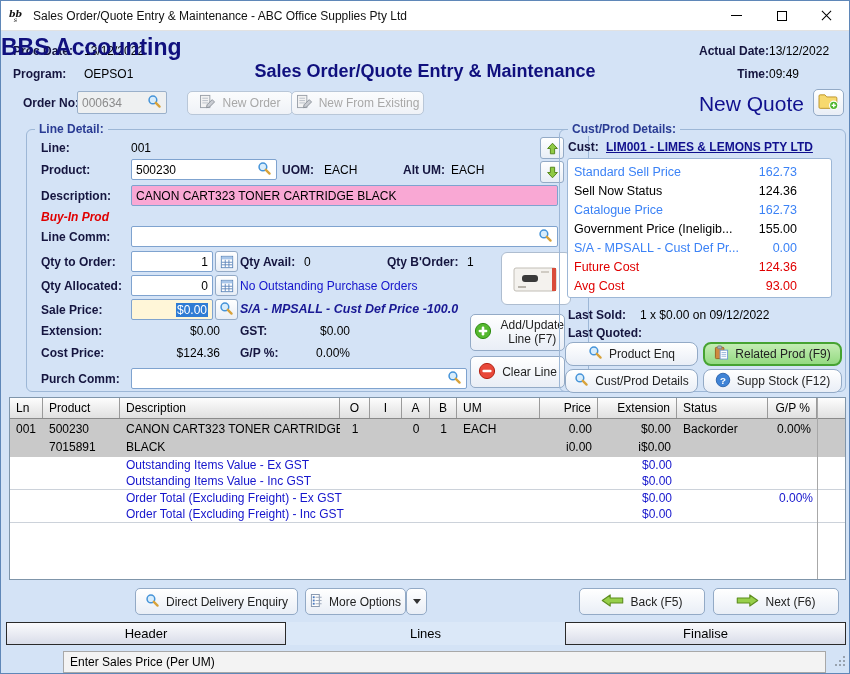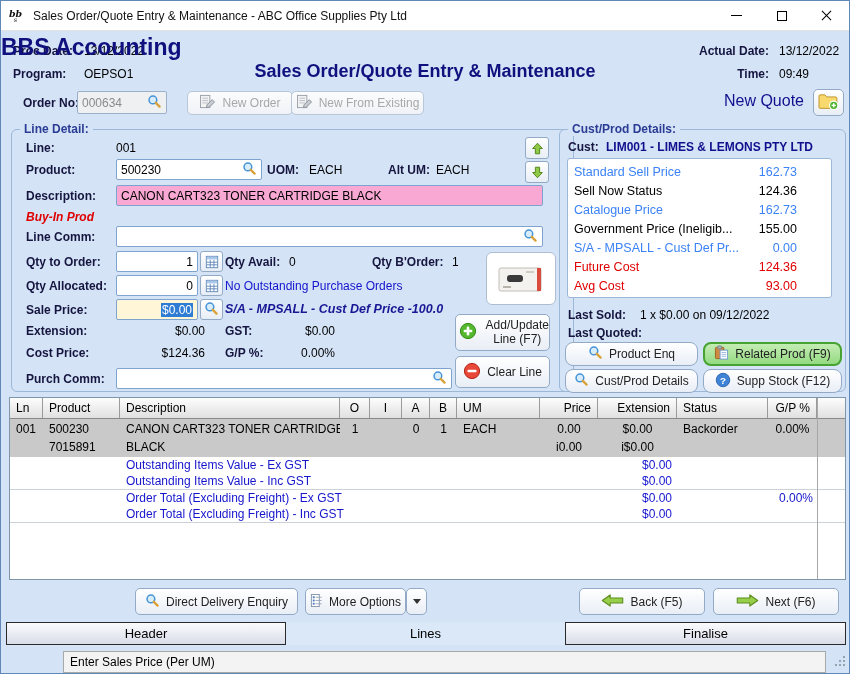--- a/index.html
+++ b/index.html
@@ -12,36 +12,36 @@
 .win-btn{width:45px;height:100%;display:flex;align-items:center;justify-content:center;cursor:default}
 .glyph-min{width:11px;height:1px;background:#000}
 .glyph-max{width:10px;height:10px;border:1px solid #000}
 
 .lbl{font-weight:bold;color:#15153f}
 .p-procdate{position:absolute;left:12px;top:43px}
 .p-program{position:absolute;left:12px;top:66px}
 .p-procdate .lbl,.p-program .lbl{display:inline-block;width:71px}
 .p-actualdate{position:absolute;left:688px;top:43px}
 .p-time{position:absolute;left:688px;top:66px}
-.p-actualdate .lbl,.p-time .lbl{display:inline-block;width:80px;text-align:right;margin-right:10px}
+.p-actualdate .lbl,.p-time .lbl{display:inline-block;width:80px;text-align:right;}
 .center-title{position:absolute;left:0;right:0;top:33px;text-align:left;font-size:23px;font-weight:bold;color:#10107e}
 .center-sub{position:absolute;left:0;right:0;top:60px;text-align:center;font-size:18px;font-weight:bold;color:#10107e}
 
 .p-orderno-lbl{position:absolute;left:22px;top:95px;font-weight:bold;color:#15153f}
 .input{background:#fff;border:1px solid #7fa3cf;border-radius:2px;display:flex;align-items:center;padding:0 4px;height:21px;font-size:12px}
 .order-input{position:absolute;left:76px;top:90px;width:90px;height:23px;background:#eef0f1;border:1px solid #9ab0ca;color:#8b8b8b}
 .btn{display:flex;align-items:center;justify-content:center;gap:6px;background:linear-gradient(#ffffff,#e9eef6);border:1px solid #93aac6;border-radius:5px;font-size:12px;color:#222;cursor:default}
 .btn.disabled{color:#a8a8a8;border-color:#b9c7d8;background:linear-gradient(#fbfcfd,#eff2f7)}
 .p-neworder{position:absolute;left:186px;top:90px;width:106px;height:24px}
 .p-newfrom{position:absolute;left:290px;top:90px;width:133px;height:24px}
-.p-newquote-lbl{position:absolute;right:45px;top:91px;font-size:16px;color:#10108e}
+.p-newquote-lbl{position:absolute;right:45px;top:91px;font-size:21px;color:#10108e}
 .p-newquote-btn{position:absolute;left:812px;top:88px;width:31px;height:27px}
 
 .group{position:absolute;border:1px solid #9db7d6;border-radius:6px}
-.g-line{left:10px;top:128px;width:563px;height:263px}
+.g-line{left:25px;top:128px;width:563px;height:263px}
 .g-cust{left:558px;top:128px;width:287px;height:263px}
 .group-title{position:absolute;top:-8px;left:8px;background:#d4e3f6;padding:0 4px;font-weight:bold;color:#2a3c94;font-size:12px}
 .group .lbl{position:absolute;font-weight:bold;color:#15153f}
 .group .val{position:absolute}
 
 .ld-line-lbl{left:14px;top:11px}.ld-line-val{left:104px;top:11px}
 .ld-prod-lbl{left:14px;top:33px}
 .ld-prod-input{position:absolute;left:104px;top:29px;width:146px}
 .ld-uom-lbl{left:255px;top:33px}.ld-uom-val{left:297px;top:33px}
 .ld-altum-lbl{left:376px;top:33px}.ld-altum-val{left:424px;top:33px}
@@ -72,41 +72,41 @@
 .ld-purch-lbl{left:14px;top:242px}
 .ld-purch-input{position:absolute;left:104px;top:238px;width:336px}
 .ld-up{left:513px;top:7px;width:24px;height:22px}
 .ld-down{left:513px;top:31px;width:24px;height:22px}
 .ld-img-btn{position:absolute;left:474px;top:122px;width:70px;height:53px;background:#fff;border:1px solid #aebdd0;border-radius:6px;display:flex;align-items:center;justify-content:center}
 .ld-add-btn{position:absolute;left:443px;top:184px;width:95px;height:37px}
 .ld-add-btn span{width:64px;text-align:center;line-height:1.15}
 .ld-clear-btn{position:absolute;left:443px;top:226px;width:95px;height:32px}
 
 .cp-cust-lbl{left:8px;top:10px}
-.cp-cust-link{position:absolute;left:46px;top:10px;color:#10108e;font-weight:bold;cursor:pointer}
+.cp-cust-link{position:absolute;left:46px;top:10px;color:#10108e;font-weight:bold;text-decoration:underline;cursor:pointer}
 .cp-box{position:absolute;left:7px;top:28px;width:265px;height:140px;background:#fff;border:1px solid #9db7d6;border-radius:3px;padding-top:3px;overflow:hidden}
 .cp-row{display:flex;height:19px;align-items:center;padding:0 34px 0 6px;font-size:12.5px}
 .cp-row .cp-l{flex:1;overflow:hidden;white-space:nowrap}
 .cp-row .cp-v{text-align:right}
 [data-color="blue"]{color:#3b82f6}
 [data-color="black"]{color:#000}
 [data-color="red"]{color:#e00000}
 .cp-lastsold-lbl{left:8px;top:178px}.cp-lastsold-val{left:80px;top:178px}
 .cp-lastquoted-lbl{left:8px;top:196px}
 .cp-b1{position:absolute;left:5px;top:212px;width:133px;height:24px;border-radius:8px}
 .cp-b2{position:absolute;left:143px;top:212px;width:139px;height:24px;border-radius:8px;background:linear-gradient(#c4edb4,#94da82);border:2px solid #46a332}
 .cp-b3{position:absolute;left:5px;top:239px;width:133px;height:24px;border-radius:8px}
 .cp-b4{position:absolute;left:143px;top:239px;width:139px;height:24px;border-radius:8px}
 
 .table{position:absolute;left:8px;top:396px;width:837px;height:183px;background:#fff;border:1px solid #7f95aa;overflow:hidden}
 .t-vline{position:absolute;left:807px;top:0;bottom:0;width:1px;background:#a8a8a8}
 .t-head{display:flex;height:21px;background:linear-gradient(#fdfdfd,#e0e0e0);border-bottom:1px solid #8a8a8a}
 .t-head .hc{border-right:1px solid #9a9a9a;padding:0 6px;display:flex;align-items:center;overflow:hidden}
 .c-ln{width:33px}.c-prod{width:77px}.c-desc{width:220px}.c-o{width:30px}.c-i{width:32px}.c-a{width:28px}.c-b{width:27px}.c-um{width:83px}.c-price{width:58px}.c-ext{width:79px}.c-status{width:91px}.c-gp{width:49px}
-.ta-c{justify-content:center;text-align:center}.ta-r{justify-content:flex-end;text-align:center}
+.ta-c{justify-content:center;text-align:center}.ta-r{justify-content:flex-end;text-align:right}
 .t-row{display:flex;background:#c9c9c9;height:38px}
 .t-row .bc{padding:1px 6px;line-height:18px;overflow:hidden;white-space:nowrap}
 .t-sum{display:flex;height:16px;line-height:16px;color:#1515cc}
 .t-sum .s-sp{width:110px}
 .t-sum .s-lbl{width:478px;padding-left:6px}
 .t-sum .s-ext{width:79px;text-align:right;padding-right:5px}
 .t-sum .s-status{width:91px}
 .t-sum .s-gp{width:49px;text-align:right;padding-right:4px}
 .t-div{height:1px;background:#ccd2da}
 

